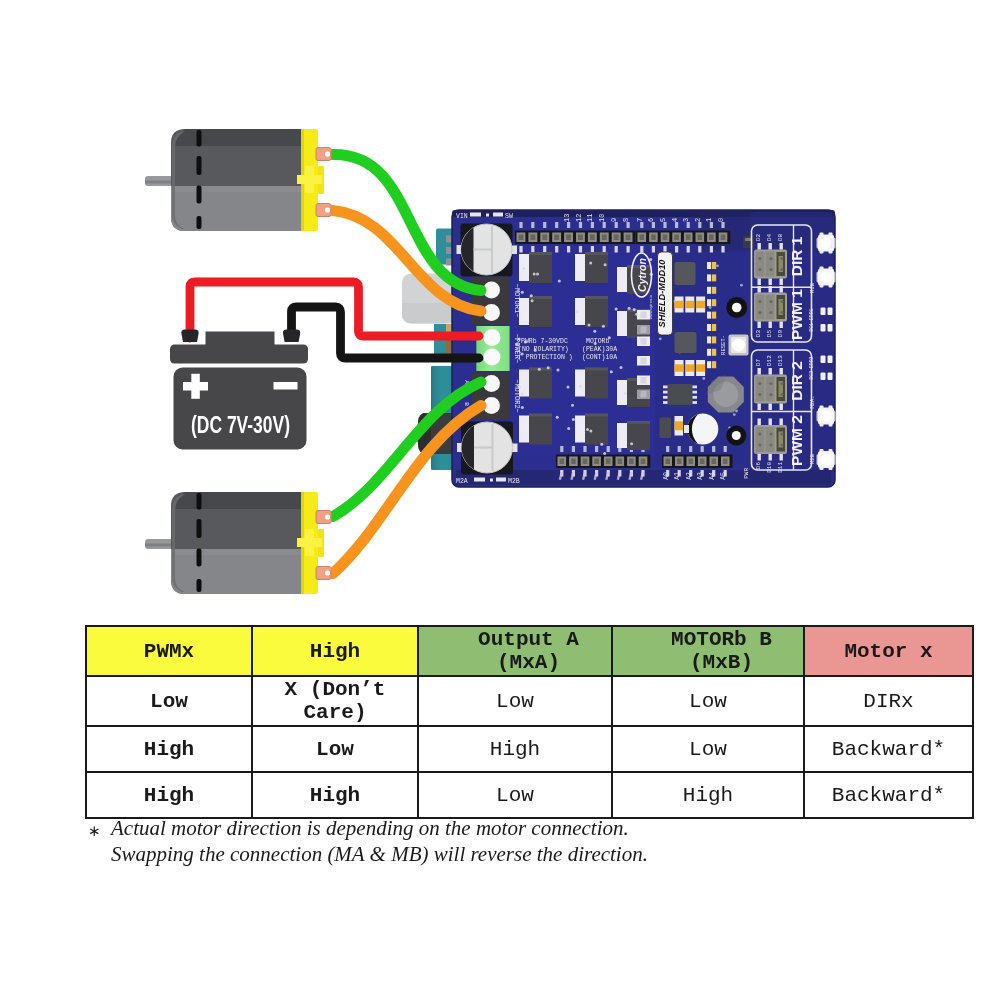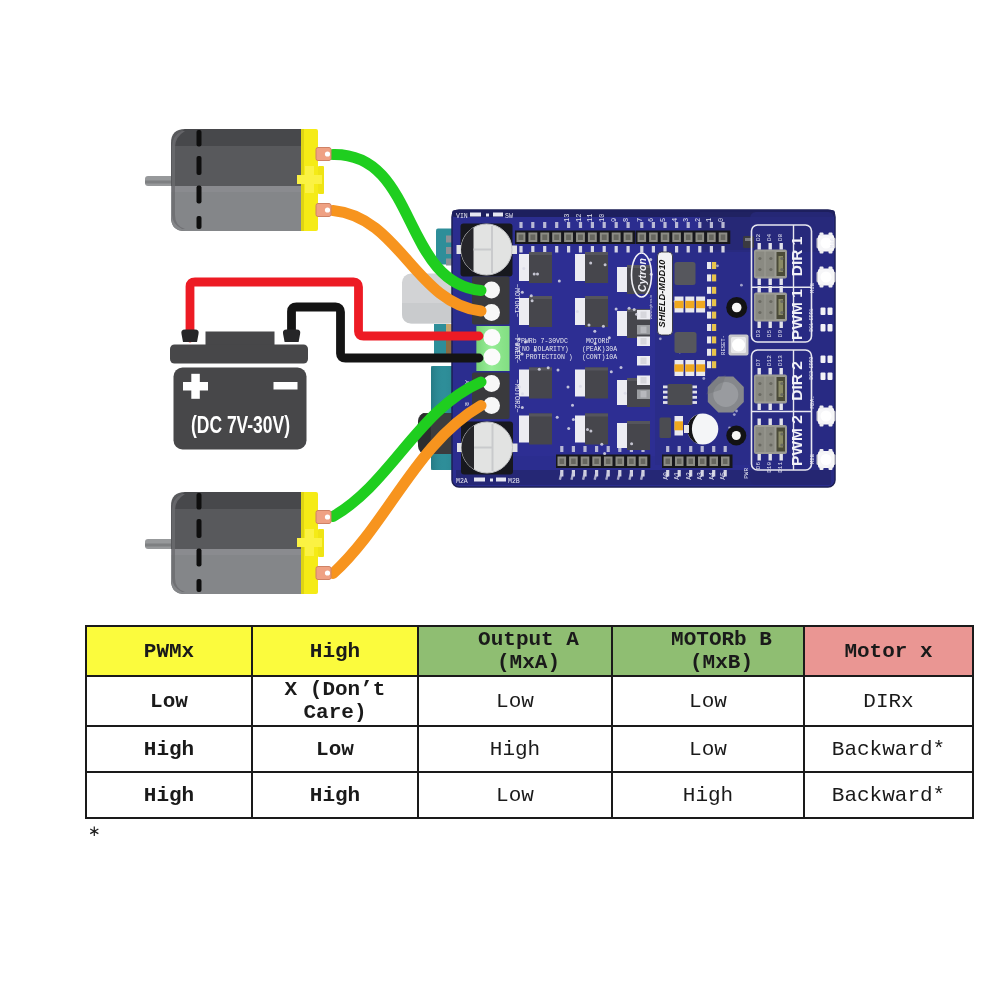--- a/index.html
+++ b/index.html
@@ -656,13 +656,15 @@
 <tr style="height:46px">
           <td class="b">High</td>
           <td class="b">High</td>
           <td>Low</td>
           <td>High</td>
           <td>Backward*</td>
         </tr>
 </tbody>
     </table>
 <div id="ast">∗</div>
+<div id="note">Actual motor direction is depending on the motor connection.<br>
+Swapping the connection (MA &amp; MB) will reverse the direction.</div>
 </div>
 
 </body></html>

